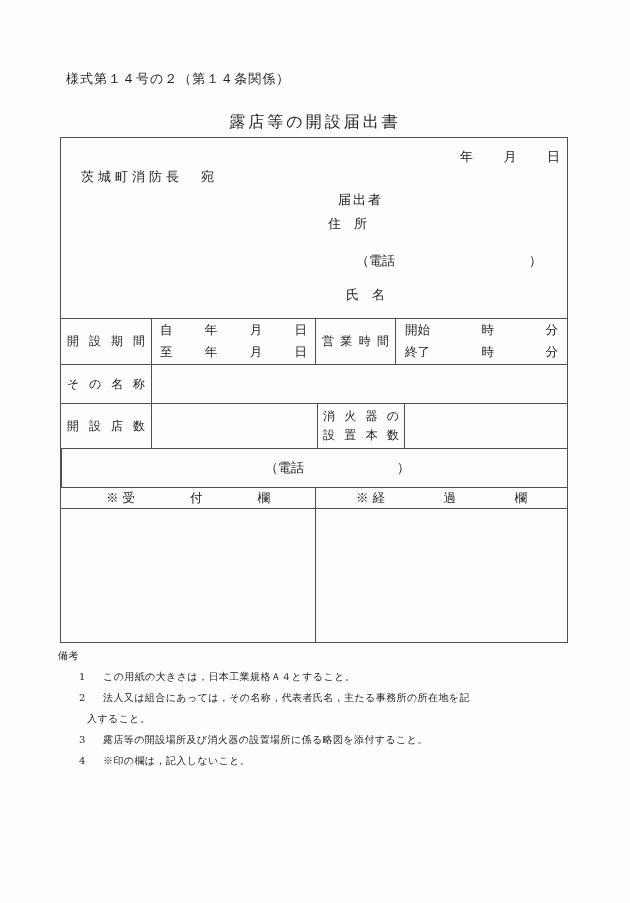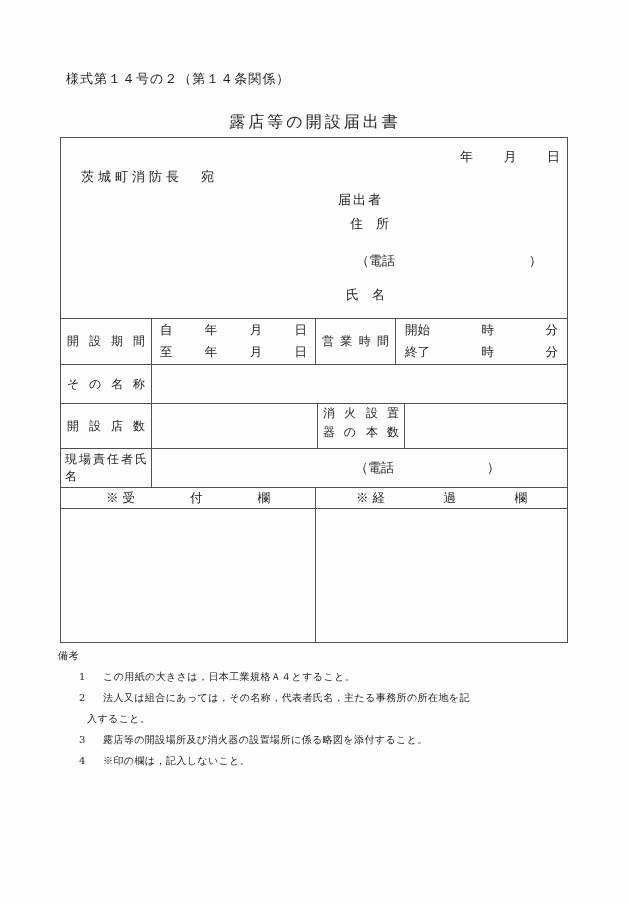--- a/index.html
+++ b/index.html
@@ -29,28 +29,28 @@
   .tcell{box-sizing:border-box;border-left:1px solid #4f4f4f;position:relative;}
   .tcell.first{border-left:none;}
   .label-cell{display:flex;align-items:center;}
   .jl{width:100%;padding:0 6px;box-sizing:border-box;text-align:justify;text-align-last:justify;font-size:12px;}
   .jl.tight{padding:0 4px;}
   .grow{flex:1;}
   
   .hdr-date{right:7px;top:10px;width:100px;display:flex;justify-content:space-between;}
   .hdr-addressee{left:20px;top:30px;display:flex;gap:18px;letter-spacing:4px;}
   .hdr-notifier{left:277px;top:53px;letter-spacing:2px;}
-  .hdr-address{left:289px;top:77px;}
+  .hdr-address{left:267px;top:77px;}
   .hdr-phone{left:295px;top:114px;width:186px;display:flex;justify-content:space-between;}
   .hdr-name{left:285px;top:148px;}
   
   .split{display:flex;flex-direction:column;justify-content:center;}
   .split-line{flex:1;display:flex;justify-content:space-between;align-items:center;padding:0 8px;font-size:12.5px;}
   .split-line.time{padding:0 9px;}
-  .ext-cell{display:flex;flex-direction:row;justify-content:center;}
+  .ext-cell{display:flex;flex-direction:column;justify-content:center;}
   .ext-cell .jl{line-height:19px;padding:0 5px;}
   
   .mgr-phone{position:absolute;left:203px;top:50%;transform:translateY(-50%);width:145px;display:flex;justify-content:space-between;}
   
   .stamp-head{display:flex;align-items:center;}
   .stamp-spread{width:100%;display:flex;justify-content:space-between;align-items:center;padding:0 45px;box-sizing:border-box;font-size:12.5px;}
   .stamp-spread.right{padding:0 40px;}
   
   .notes{left:58px;top:645px;width:516px;line-height:21px;letter-spacing:0.4px;font-size:10px;}
   .note-line{display:flex;}
@@ -137,23 +137,20 @@
       </div>
       <div class="tcell" style="width:166px;"></div>
       <div class="tcell ext-cell" style="width:87px;">
         <div class="jl">消火器の</div>
         <div class="jl">設置本数</div>
       </div>
       <div class="tcell grow"></div>
     </div>
 
     <div class="trow" style="height:39px;">
-      <div class="tcell first label-cell" style="width:90px;">
-        <div class="jl tight">現場責任者氏名</div>
-      </div>
       <div class="tcell grow">
         <div class="mgr-phone">
           <span>（電話</span>
           <span>）</span>
         </div>
       </div>
     </div>
 
     <div class="trow" style="height:21px;">
       <div class="tcell first stamp-head" style="width:254px;">

